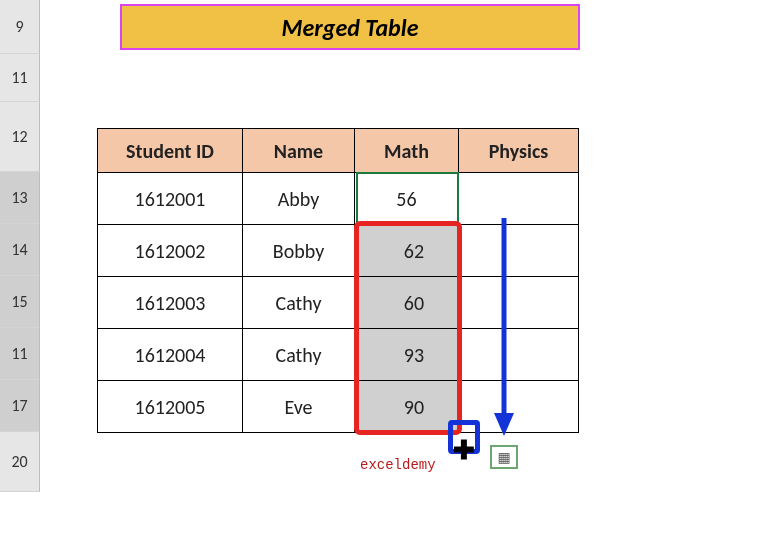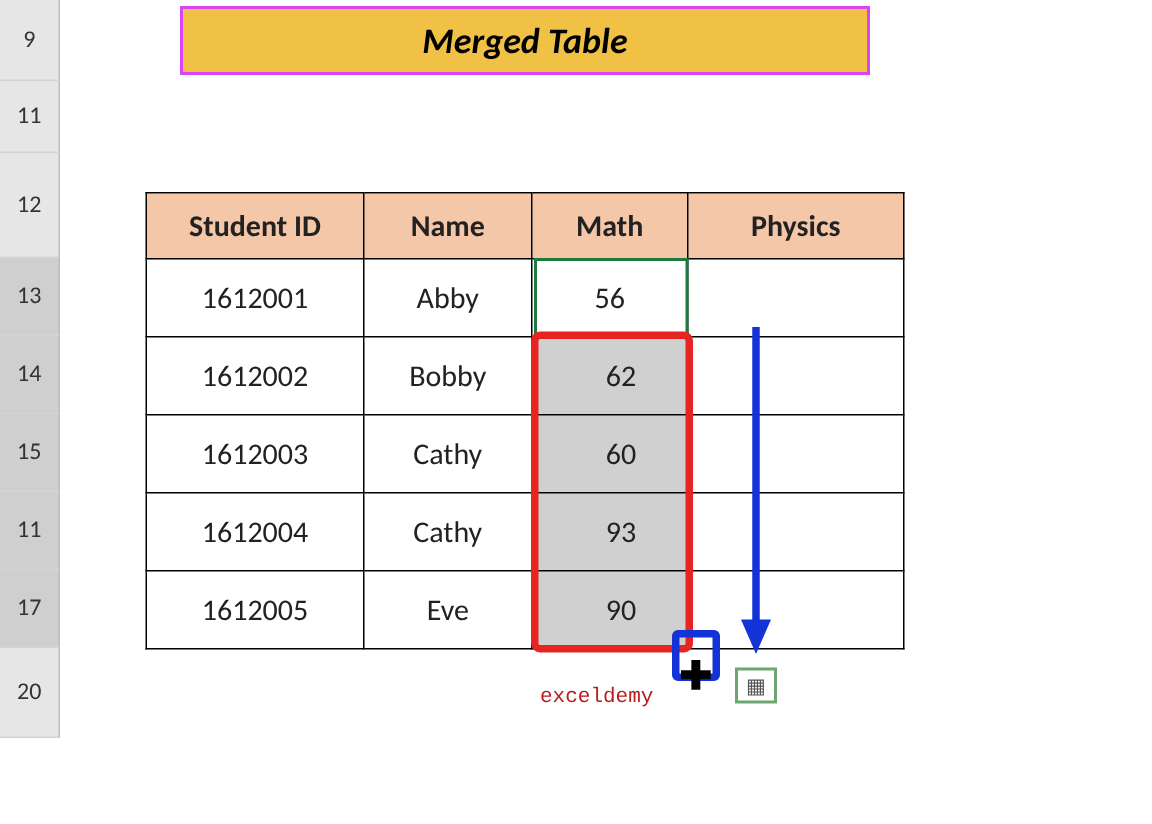--- a/index.html
+++ b/index.html
@@ -66,21 +66,21 @@
       height: 44px;
       margin-top: 24px;
     }
     .data-table td {
       height: 52px;
       background: #fff;
     }
     .col-id { width: 145px; }
     .col-name { width: 112px; }
     .col-math { width: 104px; }
-    .col-phys { width: 144px; }
+    .col-phys { width: 120px; }
     .green-box {
       position: absolute;
       border: 2px solid #1b7a3c;
       pointer-events: none;
     }
     .red-box {
       position: absolute;
       border: 5px solid #e62422;
       border-radius: 6px;
       pointer-events: none;

